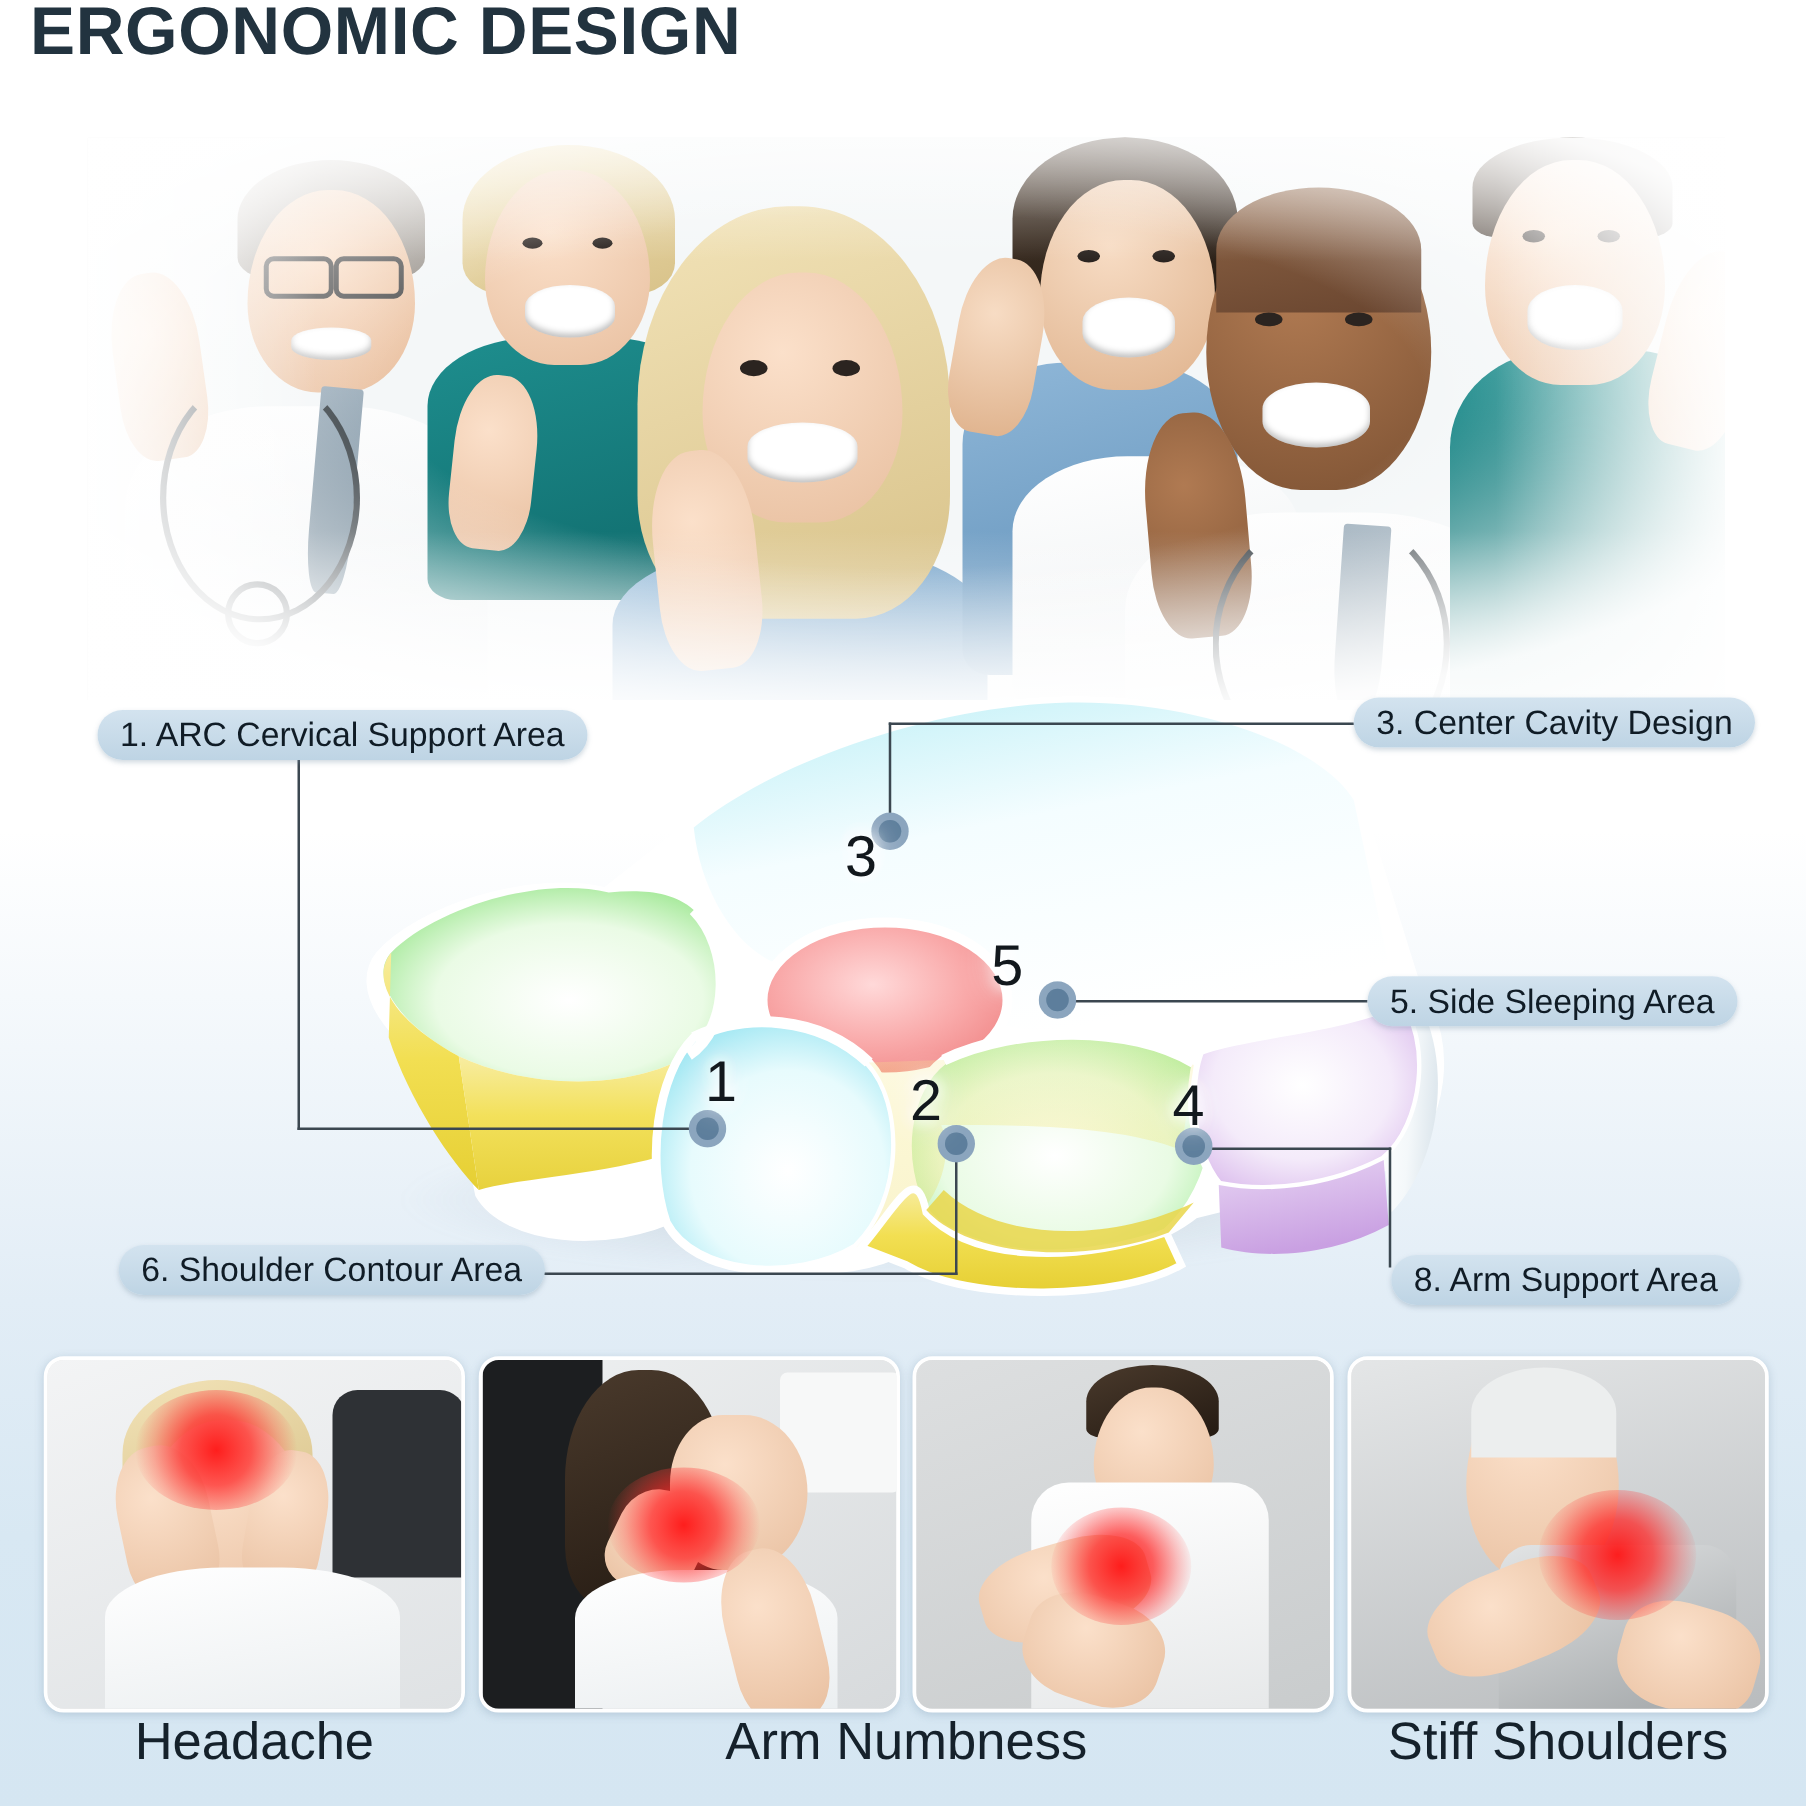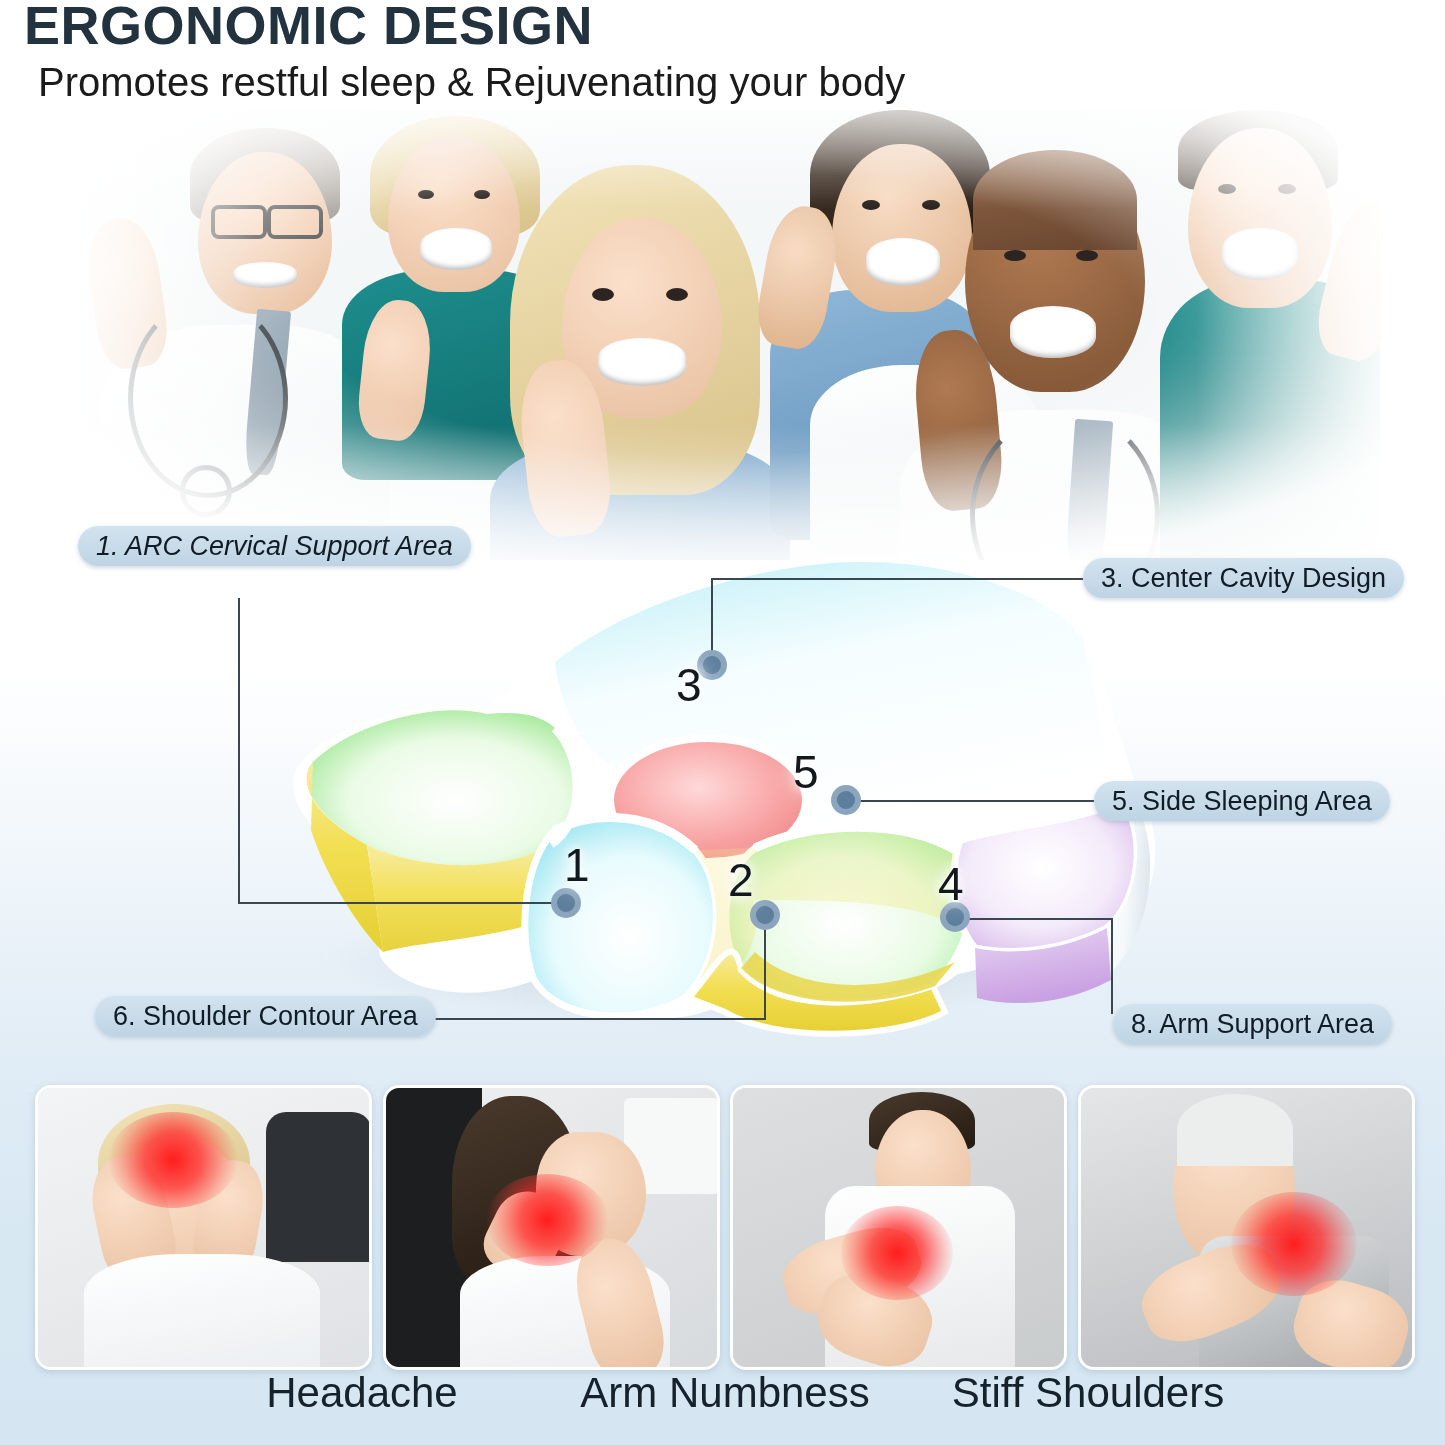--- a/index.html
+++ b/index.html
@@ -96,34 +96,33 @@
     background:#e6e6e6;
   }
   .card .ph{position:absolute;inset:0;overflow:hidden;}
   .pain{
     position:absolute;border-radius:50%;
     background:radial-gradient(circle,rgba(255,20,20,.95) 0%,rgba(255,40,40,.75) 35%,rgba(255,60,60,.30) 62%,rgba(255,70,70,0) 80%);
     mix-blend-mode:normal;
   }
   .caption-row{
     position:absolute;left:35px;top:1372px;width:1380px;height:60px;
-    display:flex;justify-content:center;gap:26px;
+    display:flex;justify-content:space-between;gap:26px;
   }
   .caption{
     width:337px;text-align:center;font-size:42px;color:#15212b;
     font-weight:400;line-height:1;
   }
 </style>
 </head>
 <body>
 
 <div id="page">
 
   <div class="title">ERGONOMIC DESIGN</div>
-  <div class="subtitle">Promotes restful sleep &amp; Rejuvenating your body</div>
 
   <div class="hero">
     <div class="hero-bg"></div>
 
     <div class="pr coat" style="left:30px;top:215px;width:290px;height:270px;"></div>
     <div class="pr hair-gy" style="left:120px;top:18px;width:150px;height:95px;border-radius:50% 50% 18% 18%;"></div>
     <div class="pr face sk1" style="left:128px;top:42px;width:134px;height:162px;"></div>
     <div class="pr" style="left:141px;top:95px;width:48px;height:26px;border:4px solid #555;border-radius:8px;"></div>
     <div class="pr" style="left:197px;top:95px;width:48px;height:26px;border:4px solid #555;border-radius:8px;"></div>
     <div class="pr mouth" style="left:163px;top:152px;width:64px;height:26px;"></div>
@@ -314,21 +313,21 @@
   <div class="dot" style="left:940px;top:902px;">
       <i></i>
     </div>
   <div class="numlbl" style="left:938px;top:857px;">4</div>
 
   <div class="dot" style="left:831px;top:785px;">
       <i></i>
     </div>
   <div class="numlbl" style="left:793px;top:745px;">5</div>
 
-  <div class="pill" style="left:78px;top:526px;font-style:italic;">
+  <div class="pill" style="left:78px;top:568px;">
     <span>1. ARC Cervical Support Area</span>
   </div>
 
   <div class="pill" style="left:95px;top:996px;">
     <span>6. Shoulder Contour Area</span>
   </div>
 
   <div class="pill" style="left:1083px;top:558px;align-items:center;">
     <span>3. Center Cavity Design</span>
   </div>

